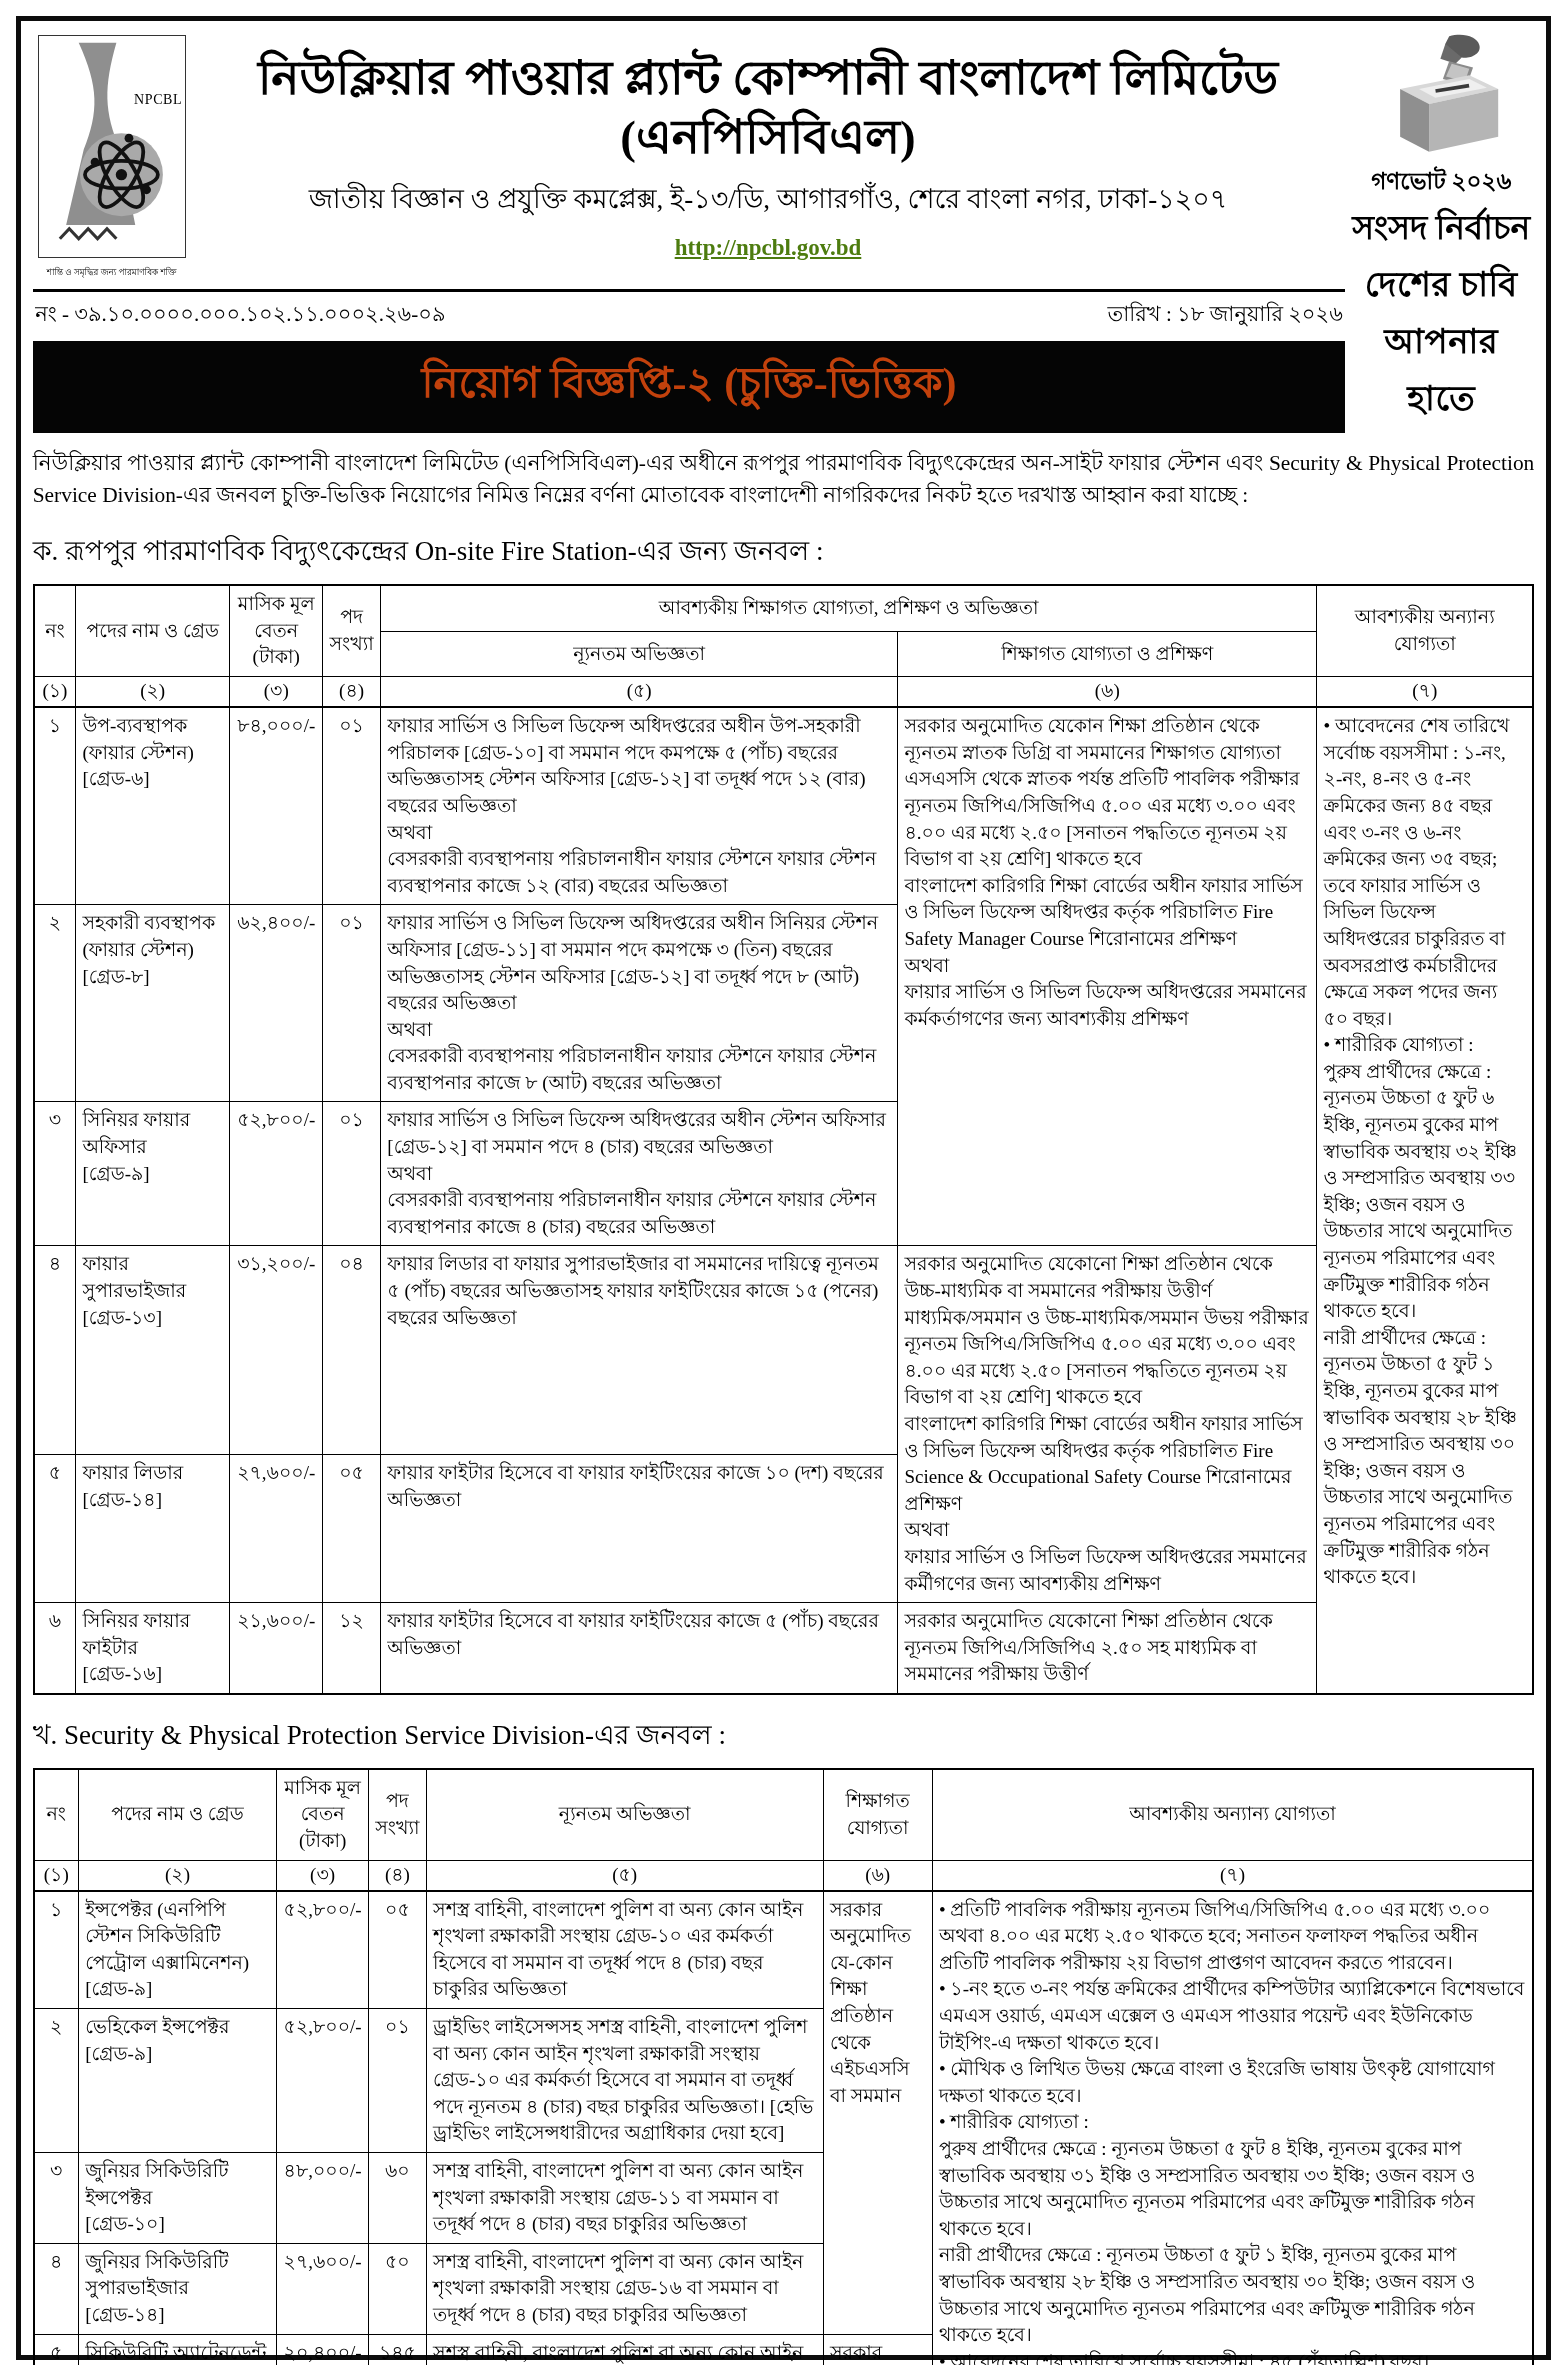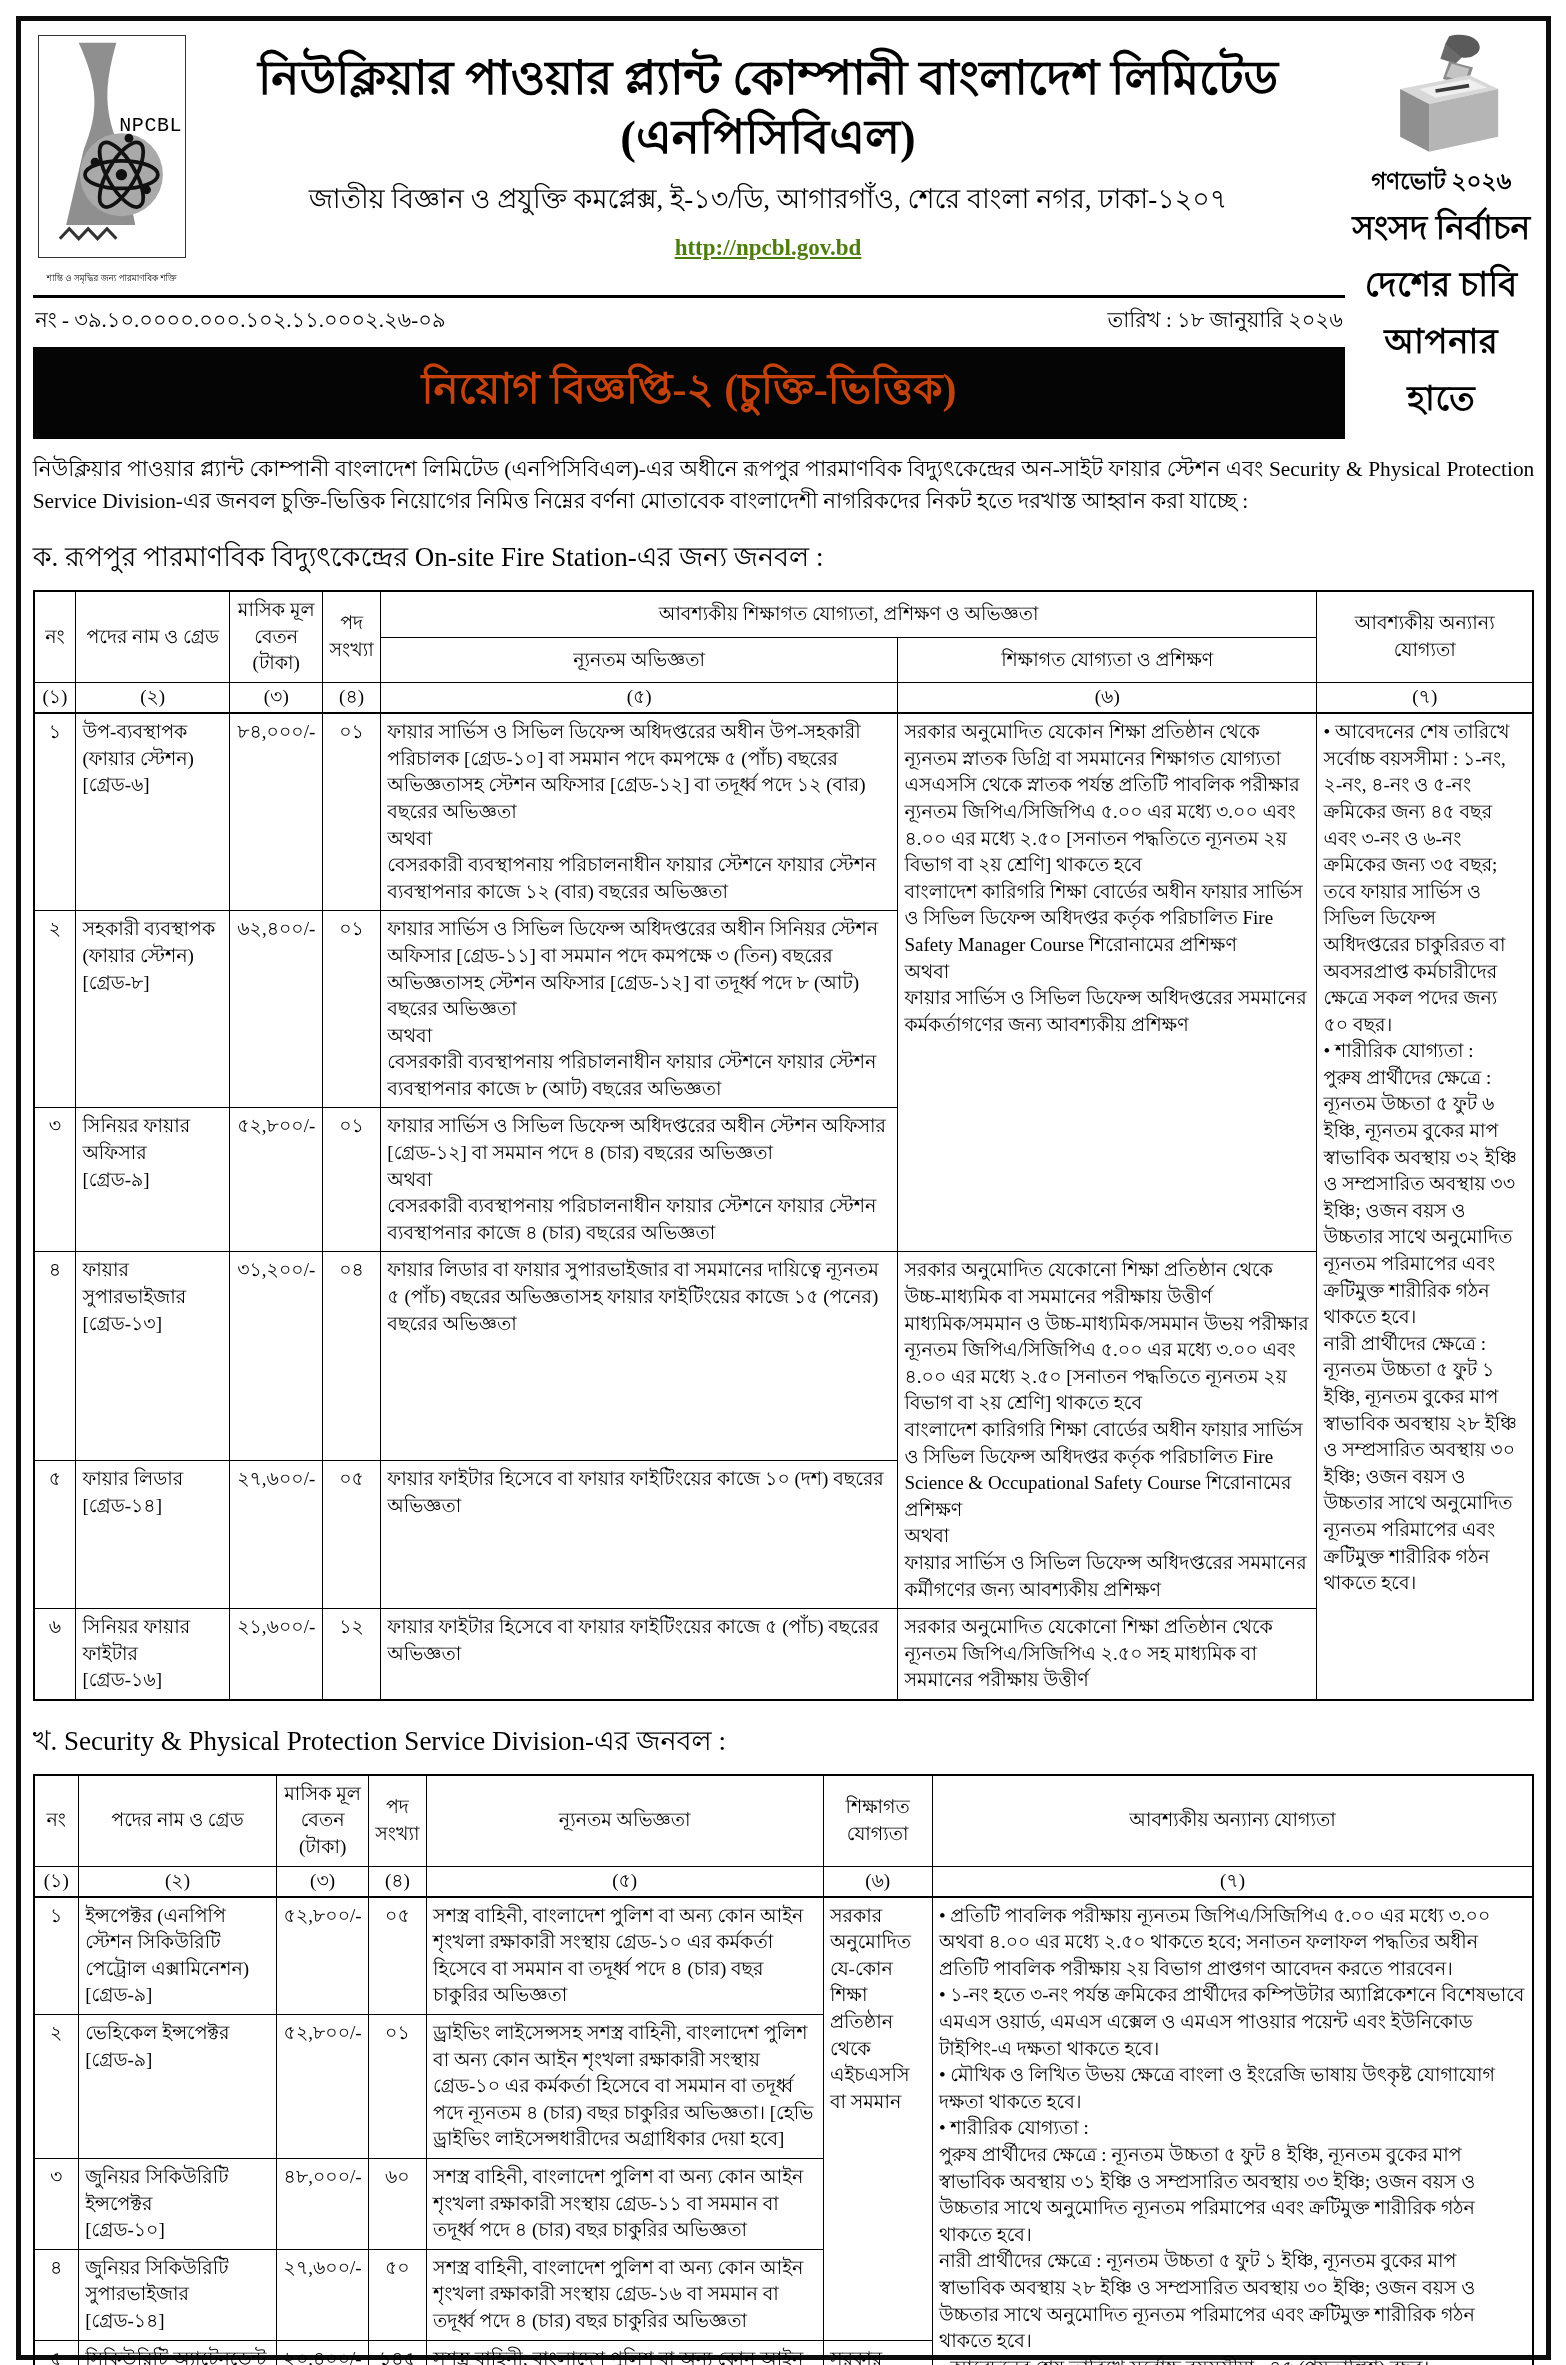--- a/index.html
+++ b/index.html
@@ -23,23 +23,23 @@
   .header-zone{position:relative; min-height:290px;}
   .header-left-col{margin-right:189px;}
   .header-row{display:flex; align-items:flex-start;}
   .logo-box{
     width:158px; flex:0 0 158px; text-align:center; position:relative;
   }
   .logo-frame{
     width:146px; height:221px; border:1.9px solid #333; margin:3.8px auto 0 auto; position:relative; background:#fff;
   }
   .logo-npcbl{
-    position:absolute; top:78px; right:2.5px; font-size:20px; letter-spacing:0.6px; font-family:Liberation Mono, monospace;
-  }
-  .logo-caption{font-size:8.8px; margin-top:13px; display:block;}
+    position:absolute; top:56px; right:2.5px; font-size:14px; letter-spacing:0.6px; font-family:Liberation Serif, serif;
+  }
+  .logo-caption{font-size:8.8px; margin-top:7px; display:block;}
   .head-center{flex:1; text-align:center; padding-top:17.6px;}
   .org-name{font-size:47px; font-weight:bold; line-height:1.25;}
   .org-addr{font-size:27px; margin-top:11.3px;}
   .org-url{font-size:23px; font-weight:bold; text-decoration:underline; margin-top:12.6px; display:inline-block; color:#4d7c0f;}
   .header-rule{border-top:3.2px solid #000; margin-top:8.8px;}
   .refdate-row{display:flex; justify-content:space-between; font-size:21px; padding:6.3px 2.5px 5px 2.5px;}
   .title-bar{
     background:#050505; color:#c2410c; text-align:center;
     font-size:42px; font-weight:bold; padding:8.8px 0 12.6px 0; margin-top:2.5px;
   }

